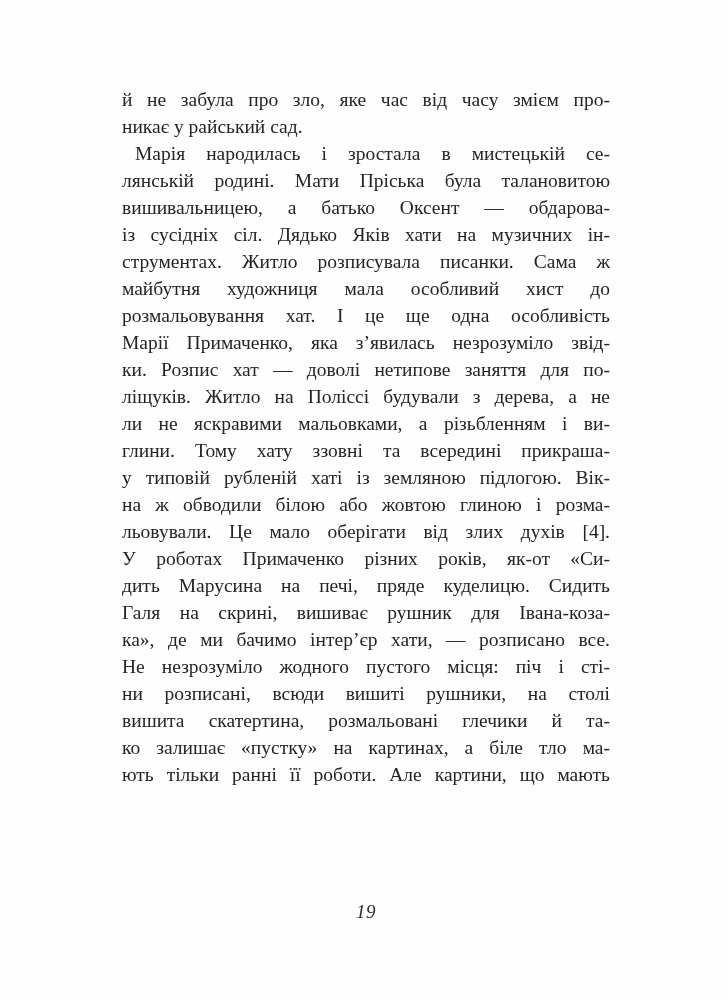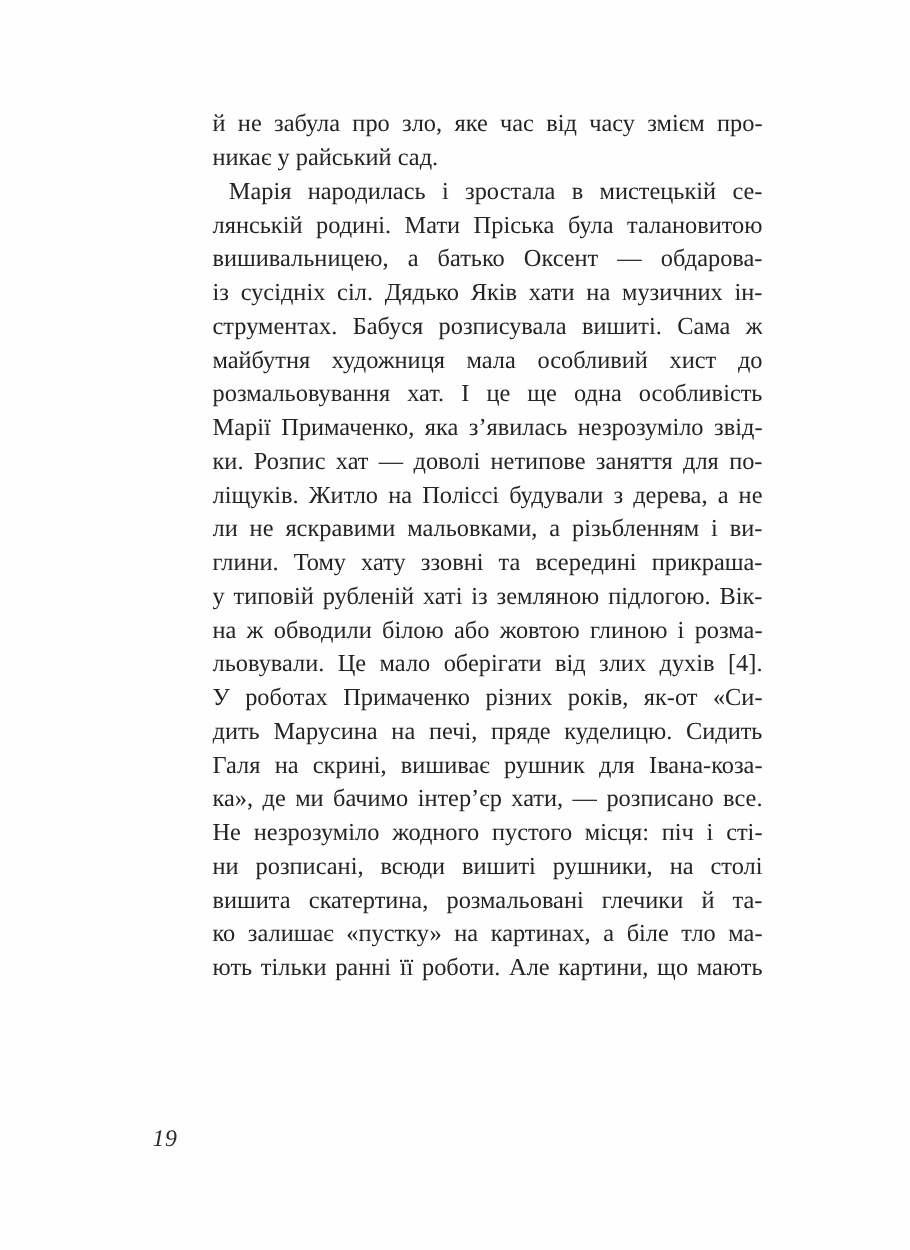--- a/index.html
+++ b/index.html
@@ -26,52 +26,51 @@
     width: 488px;
     color: #242424;
     font-size: 19.5px;
     line-height: 27px;
   }
   .line {
     height: 27px;
     overflow: hidden;
     text-align: justify;
     text-align-last: justify;
-    margin-left: 48px;
   }
   .line.par-end {
     text-align-last: left;
   }
   .line.indent {
     text-indent: 13px;
   }
   .page-number {
     position: absolute;
     top: 901px;
     left: 122px;
     width: 488px;
-    text-align: left;
+    text-align: center;
     font-style: italic;
     font-size: 19px;
     color: #2a2a2a;
     letter-spacing: 0.5px;
   }
 </style>
 </head>
 <body>
 
 <div class="sheet">
   <div class="text-block">
     <div class="line">й не забула про зло, яке час від часу змієм про-</div>
     <div class="line par-end">никає у райський сад.</div>
     <div class="line indent">Марія народилась і зростала в мистецькій се-</div>
     <div class="line">лянській родині. Мати Пріська була талановитою</div>
     <div class="line">вишивальницею, а батько Оксент — обдарова-</div>
     <div class="line">із сусідніх сіл. Дядько Яків хати на музичних ін-</div>
-    <div class="line">струментах. Бабуся розписувала вишиті. Сама ж</div>
+    <div class="line">струментах. Житло розписувала писанки. Сама ж</div>
     <div class="line">майбутня художниця мала особливий хист до</div>
     <div class="line">розмальовування хат. І це ще одна особливість</div>
     <div class="line">Марії Примаченко, яка з’явилась незрозуміло звід-</div>
     <div class="line">ки. Розпис хат — доволі нетипове заняття для по-</div>
     <div class="line">ліщуків. Житло на Поліссі будували з дерева, а не</div>
     <div class="line">ли не яскравими мальовками, а різьбленням і ви-</div>
     <div class="line">глини. Тому хату ззовні та всередині прикраша-</div>
     <div class="line">у типовій рубленій хаті із земляною підлогою. Вік-</div>
     <div class="line">на ж обводили білою або жовтою глиною і розма-</div>
     <div class="line">льовували. Це мало оберігати від злих духів [4].</div>

